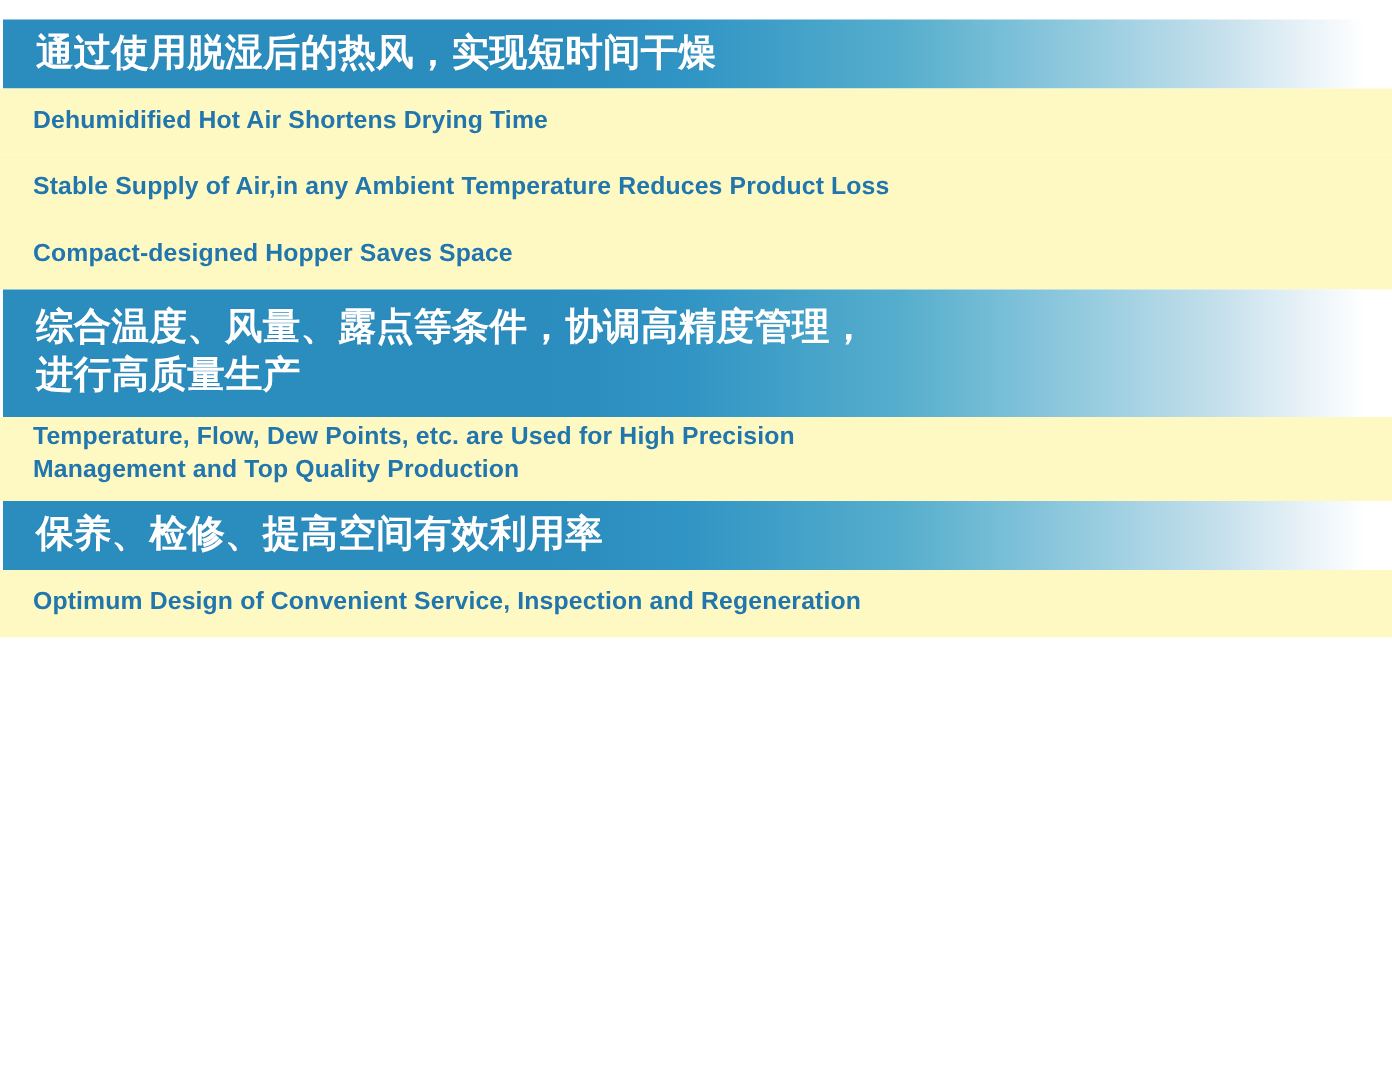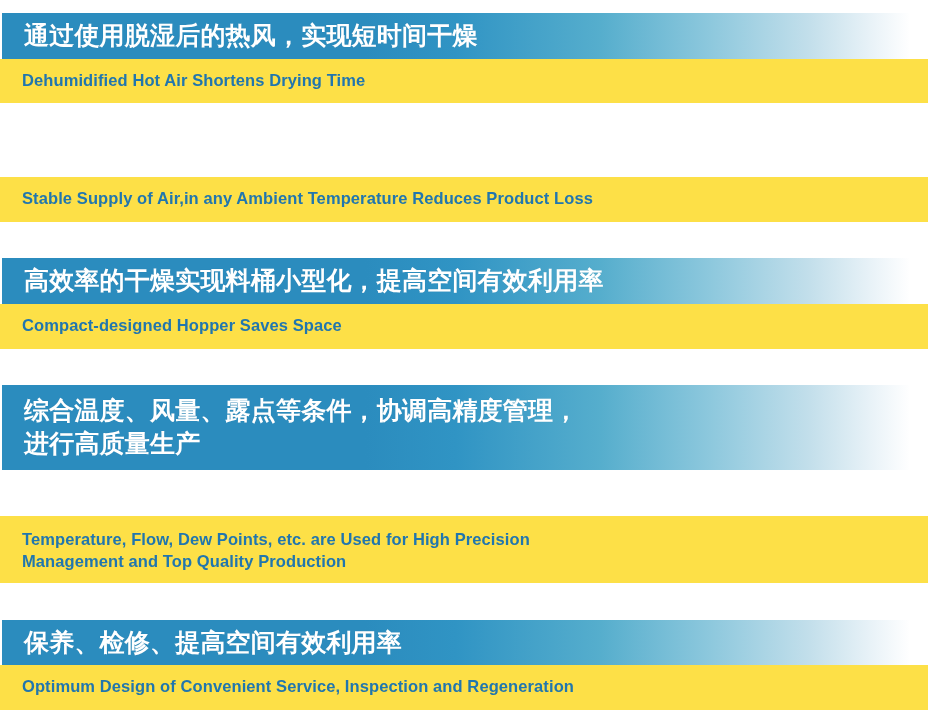--- a/index.html
+++ b/index.html
@@ -10,26 +10,25 @@
   body {
     width: 928px;
     height: 710px;
     background: #ffffff;
     font-family: "Liberation Sans", "DejaVu Sans", sans-serif;
     overflow: hidden;
   }
 
   #feature-list {
     width: 928px;
-    height: 710px;
+    height: 611px;
     box-sizing: border-box;
     padding: 0;
     display: flex;
     flex-direction: column;
-    justify-content: space-between;
   }
 
   .feature-block {
     width: 100%;
     box-sizing: border-box;
   }
 
   
   .banner {
     box-sizing: border-box;
@@ -62,27 +61,26 @@
   
   .subtitle {
     box-sizing: border-box;
     padding: 11px 0 12px 22px;
     color: #2176ae;
     font-weight: bold;
     font-size: 16.5px;
     line-height: 1.32;
     letter-spacing: 0.1px;
     white-space: pre-line;
-    background: #fde047;
+    background: #fef9c3;
   }
 
   .subtitle.two-line {
-    padding-top: 13px;
+    padding-top: 3px;
     padding-bottom: 10px;
-    margin-top: 46px;
   }
 
   
   .feature-block:first-child .banner { margin-top: 13px; }
 </style>
 </head>
 <body>
 
 <div id="feature-list">
 
@@ -93,21 +91,20 @@
 
   <div class="feature-block">
   </div>
 
 
   <div class="feature-block">
     <div class="subtitle">Stable Supply of Air,in any Ambient Temperature Reduces Product Loss</div>
   </div>
 
   <div class="feature-block">
-    <div class="banner">高效率的干燥实现料桶小型化，提高空间有效利用率</div>
     <div class="subtitle">Compact-designed Hopper Saves Space</div>
   </div>
 
   <div class="feature-block">
     <div class="banner tall">综合温度、风量、露点等条件，协调高精度管理，
 进行高质量生产</div>
     <div class="subtitle two-line">Temperature, Flow, Dew Points, etc. are Used for High Precision
 Management and Top Quality Production</div>
   </div>
 

